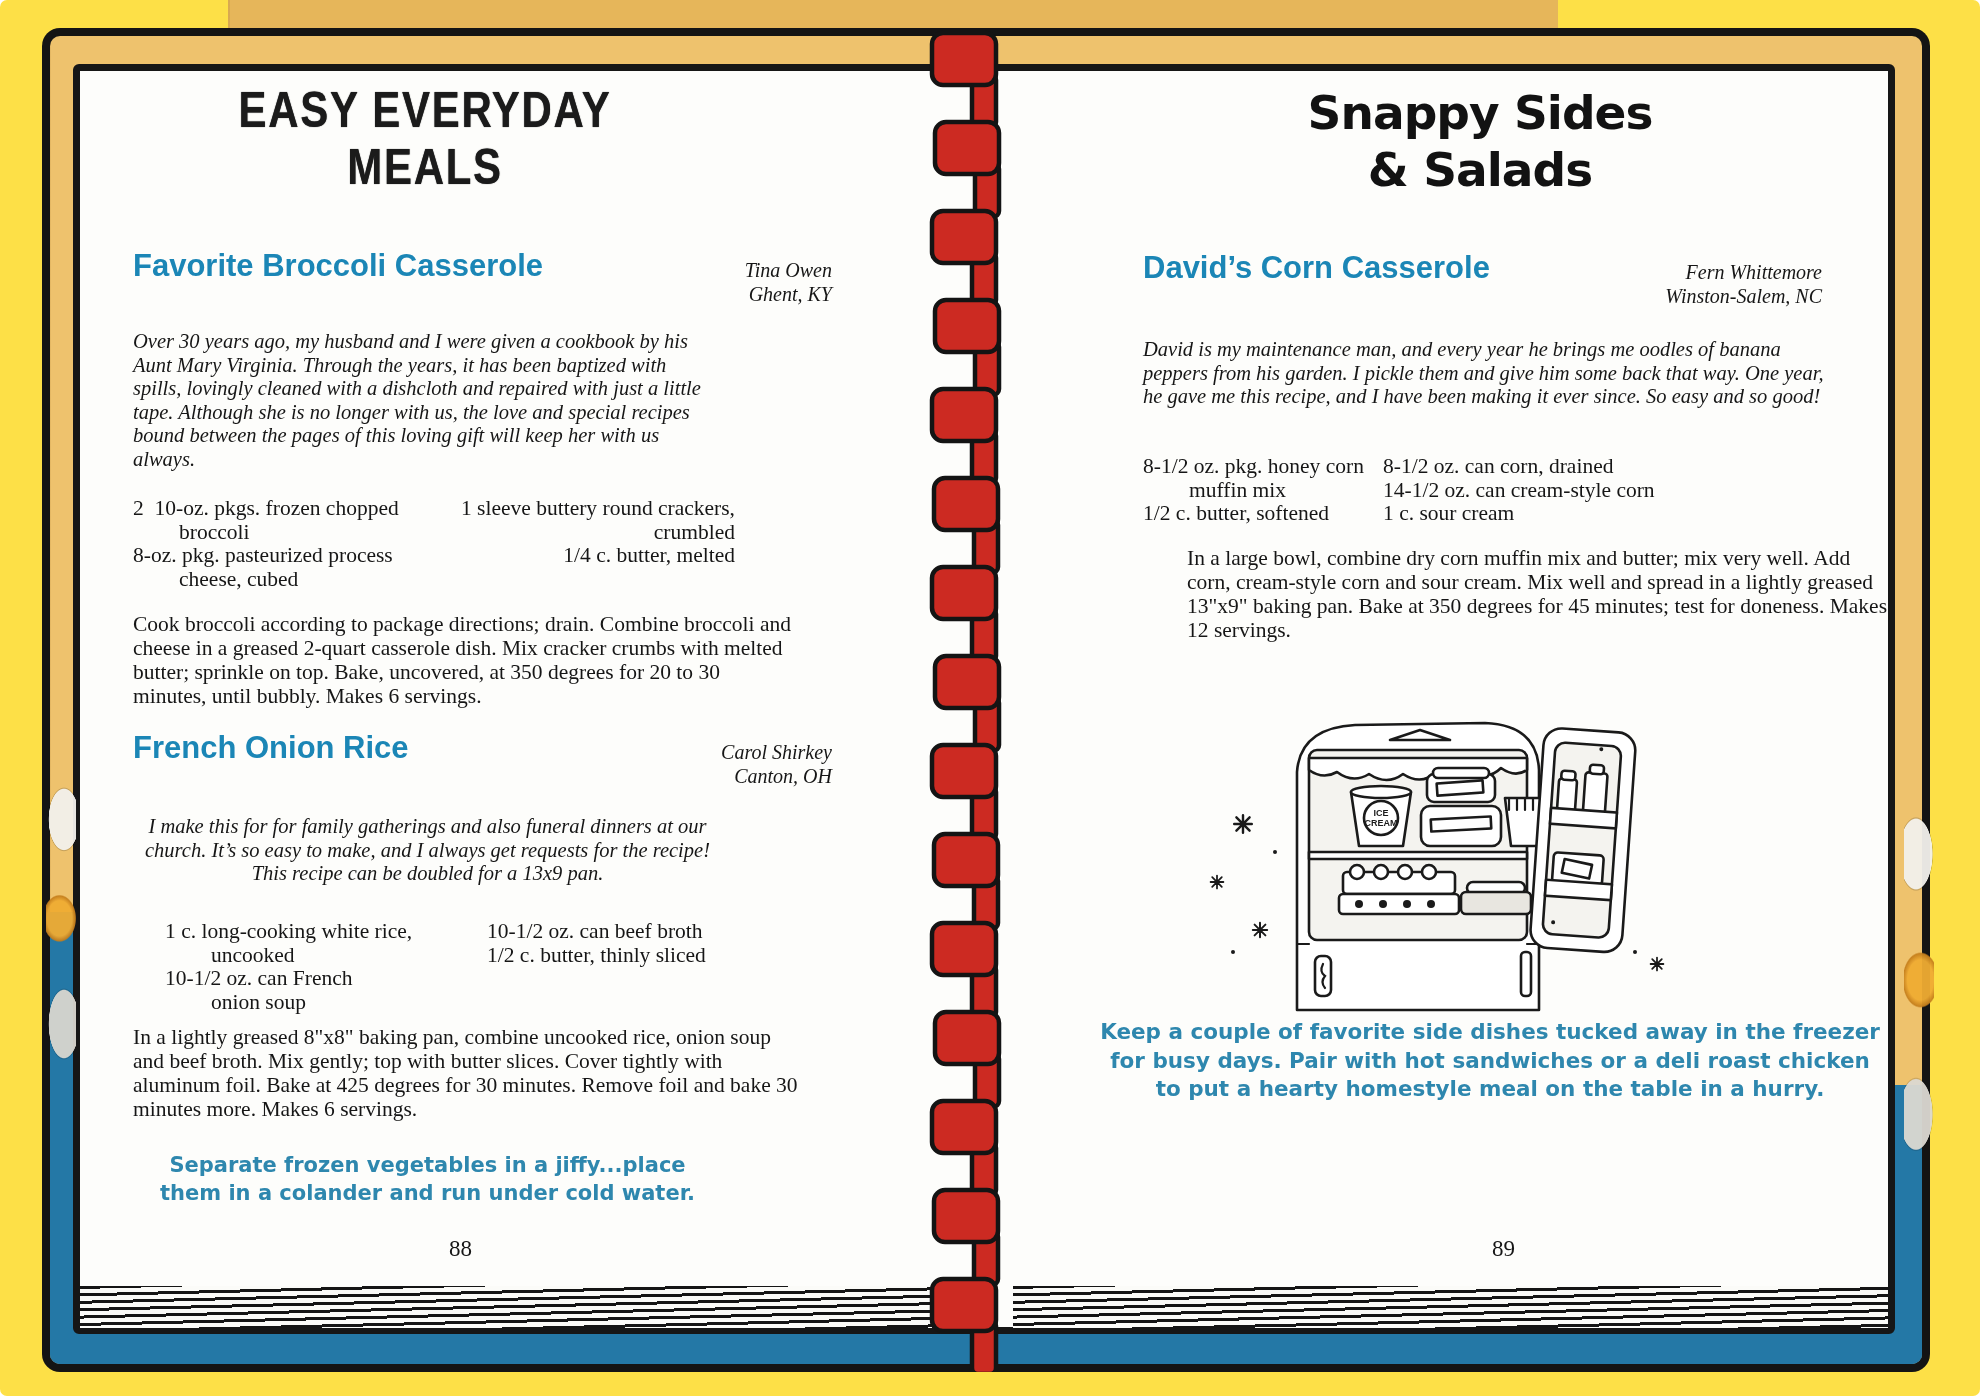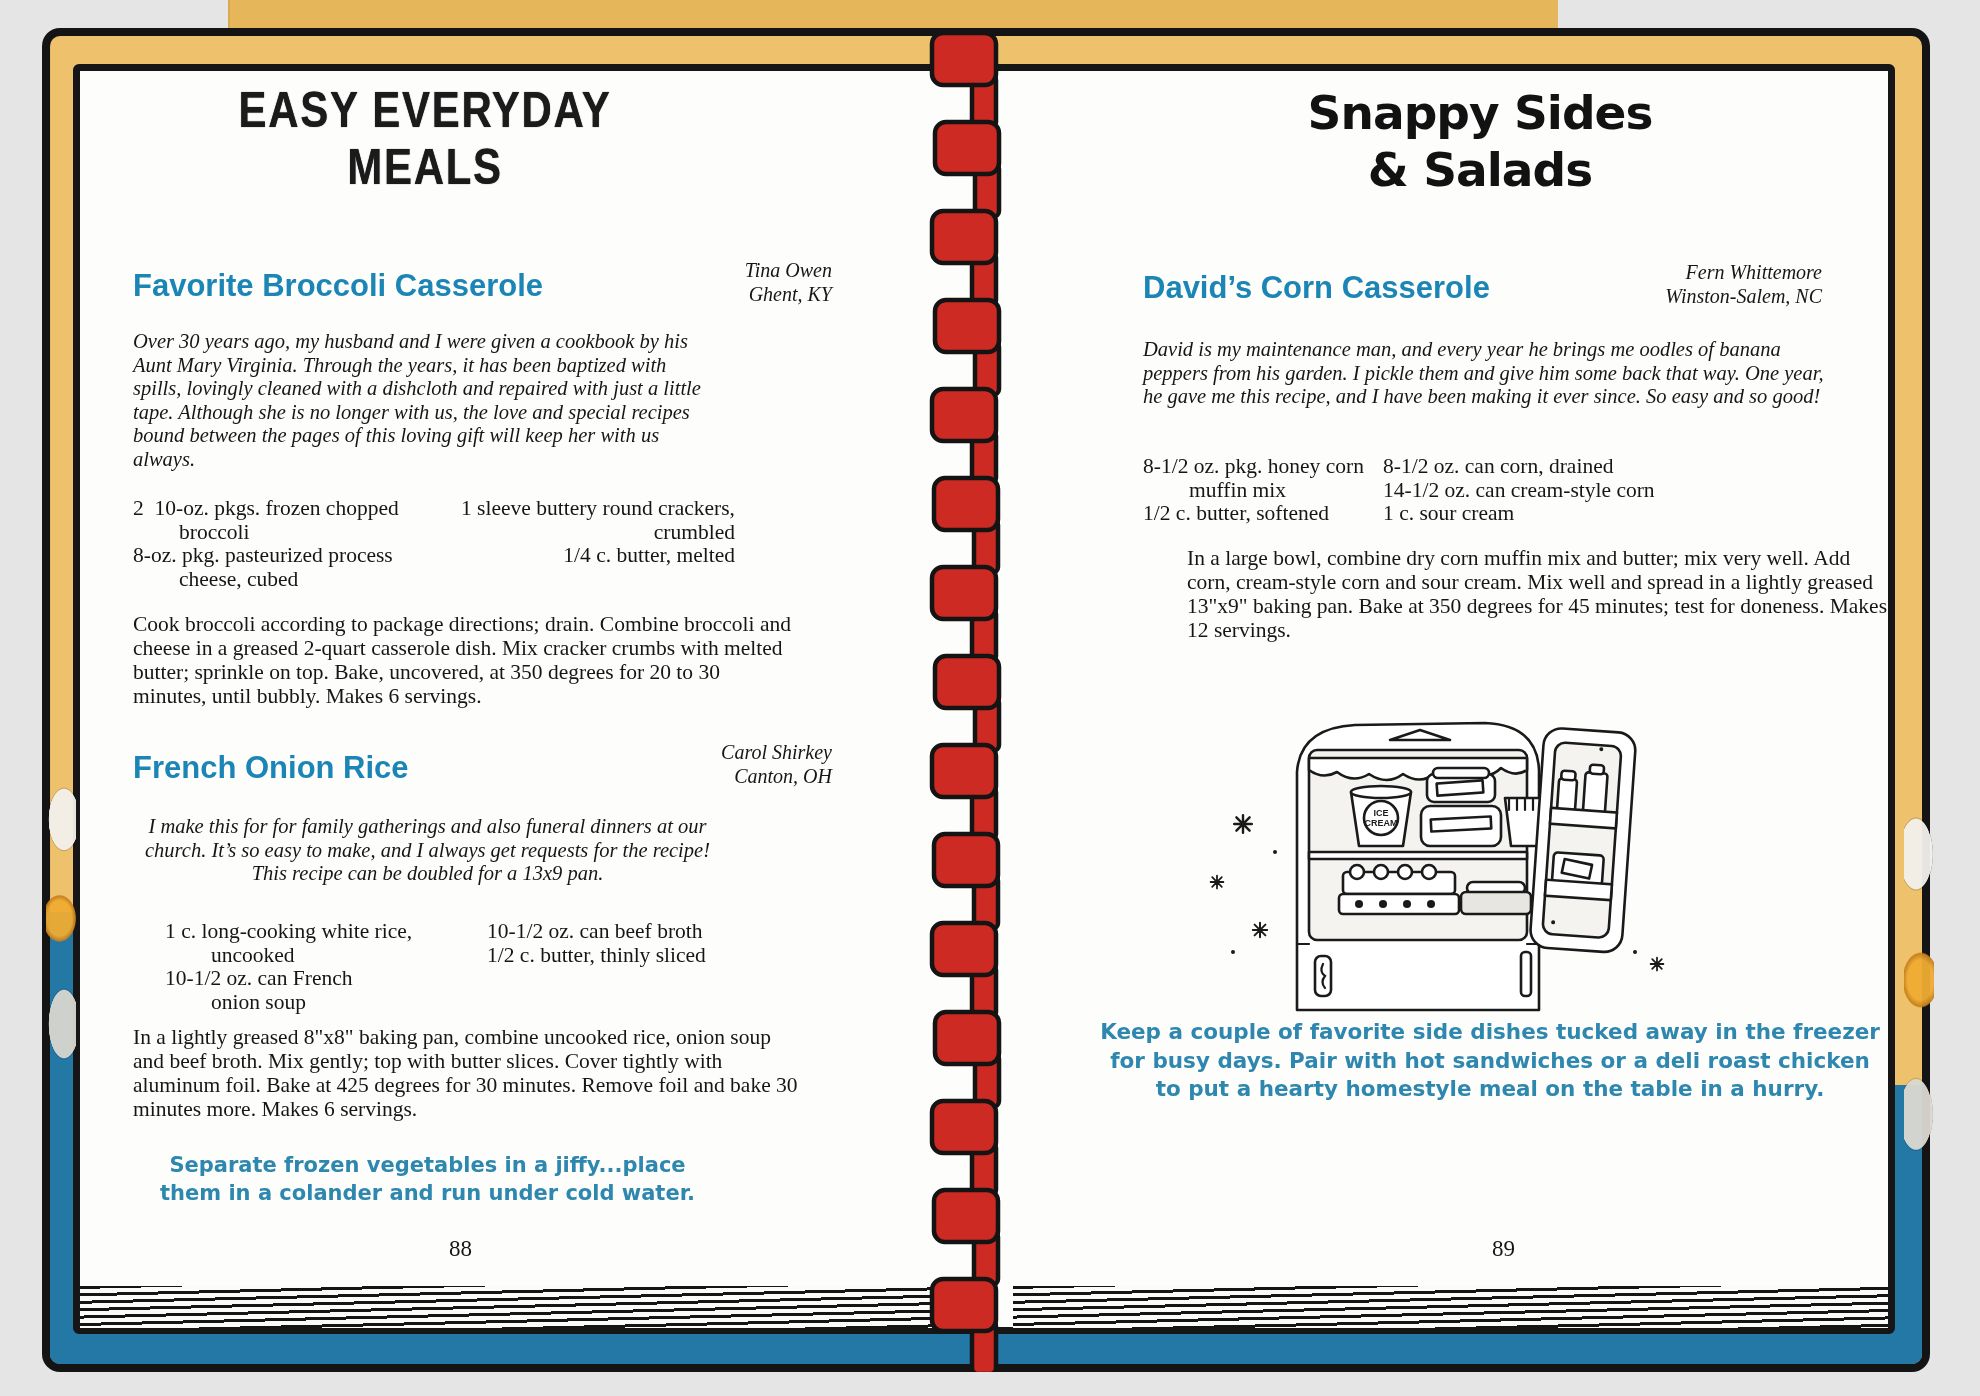--- a/index.html
+++ b/index.html
@@ -1,17 +1,17 @@
 <!DOCTYPE html>
 <html><head>
 <meta charset="utf-8">
 <style>
   html,body{margin:0;padding:0;background:#ffffff;}
-  #stage{position:relative;width:1980px;height:1396px;background:#e5e5e5;overflow:hidden;
-         font-family:"Liberation Serif","DejaVu Serif",serif;color:#161616;}
+  #stage{position:relative;width:1980px;height:1396px;background:#fde047;overflow:hidden;
+         font-family:"Liberation Serif","DejaVu Serif",serif;color:#161616;border-radius:7px;}
   .abs{position:absolute;}
 
   
   .back-top{left:228px;top:0;width:1330px;height:32px;background:#e6b65a;
             background-image:linear-gradient(90deg,rgba(120,80,10,.12) 0 2px,transparent 2px 29px);z-index:0;}
   .frame{left:42px;top:28px;width:1888px;height:1344px;background:#141414;border-radius:18px;z-index:1;}
   .cover{position:absolute;left:8px;top:8px;right:8px;bottom:8px;background:#eec26d;border-radius:10px;
          background-image:linear-gradient(90deg,rgba(140,95,20,.10) 0 1px,transparent 1px 37px);}
   .blue-left{position:absolute;left:0;top:66%;bottom:0;width:34px;background:#2478a6;border-radius:0 0 0 10px;}
   .blue-right{position:absolute;right:0;top:79%;bottom:0;width:34px;background:#2478a6;border-radius:0 0 10px 0;}
@@ -32,21 +32,21 @@
   .edges{background:repeating-linear-gradient(178.6deg,#151515 0 3px,#fbfbf8 3px 7.4px);z-index:3;}
   .edges-left{left:80px;top:1286px;width:852px;height:42px;}
   .edges-right{left:1013px;top:1286px;width:875px;height:42px;}
 
   
   .stamp{font-family:"Liberation Sans","DejaVu Sans",sans-serif;font-weight:800;font-size:50px;line-height:57px;
          letter-spacing:2px;color:#1b1b1b;text-align:center;transform:scaleX(.84);
          text-shadow:0 0 1px #1b1b1b;}
   .script-title{font-family:"DejaVu Sans","Liberation Sans",sans-serif;font-weight:bold;font-size:47px;line-height:57px;
          color:#121212;text-align:center;letter-spacing:-1px;}
-  .recipe-title{font-family:"Liberation Sans","DejaVu Sans",sans-serif;font-weight:bold;font-size:31px;color:#1b86b6;margin-top:20px;}
+  .recipe-title{font-family:"Liberation Sans","DejaVu Sans",sans-serif;font-weight:bold;font-size:31px;color:#1b86b6;}
   .attr{font-style:italic;font-size:20px;line-height:24px;text-align:right;}
   .intro{font-style:italic;font-size:20.5px;line-height:23.5px;}
   .bodytext{font-size:21.5px;line-height:24px;}
   .ing-col .ing{white-space:pre-wrap;padding-left:46px;text-indent:-46px;font-size:21.5px;line-height:23.5px;}
   .tip{font-family:"DejaVu Sans","Liberation Sans",sans-serif;font-weight:bold;font-size:21px;line-height:27.5px;
        color:#2e87ae;text-align:center;}
   .pagenum{font-size:23px;text-align:right;}
   .content{z-index:4;}
 
   

